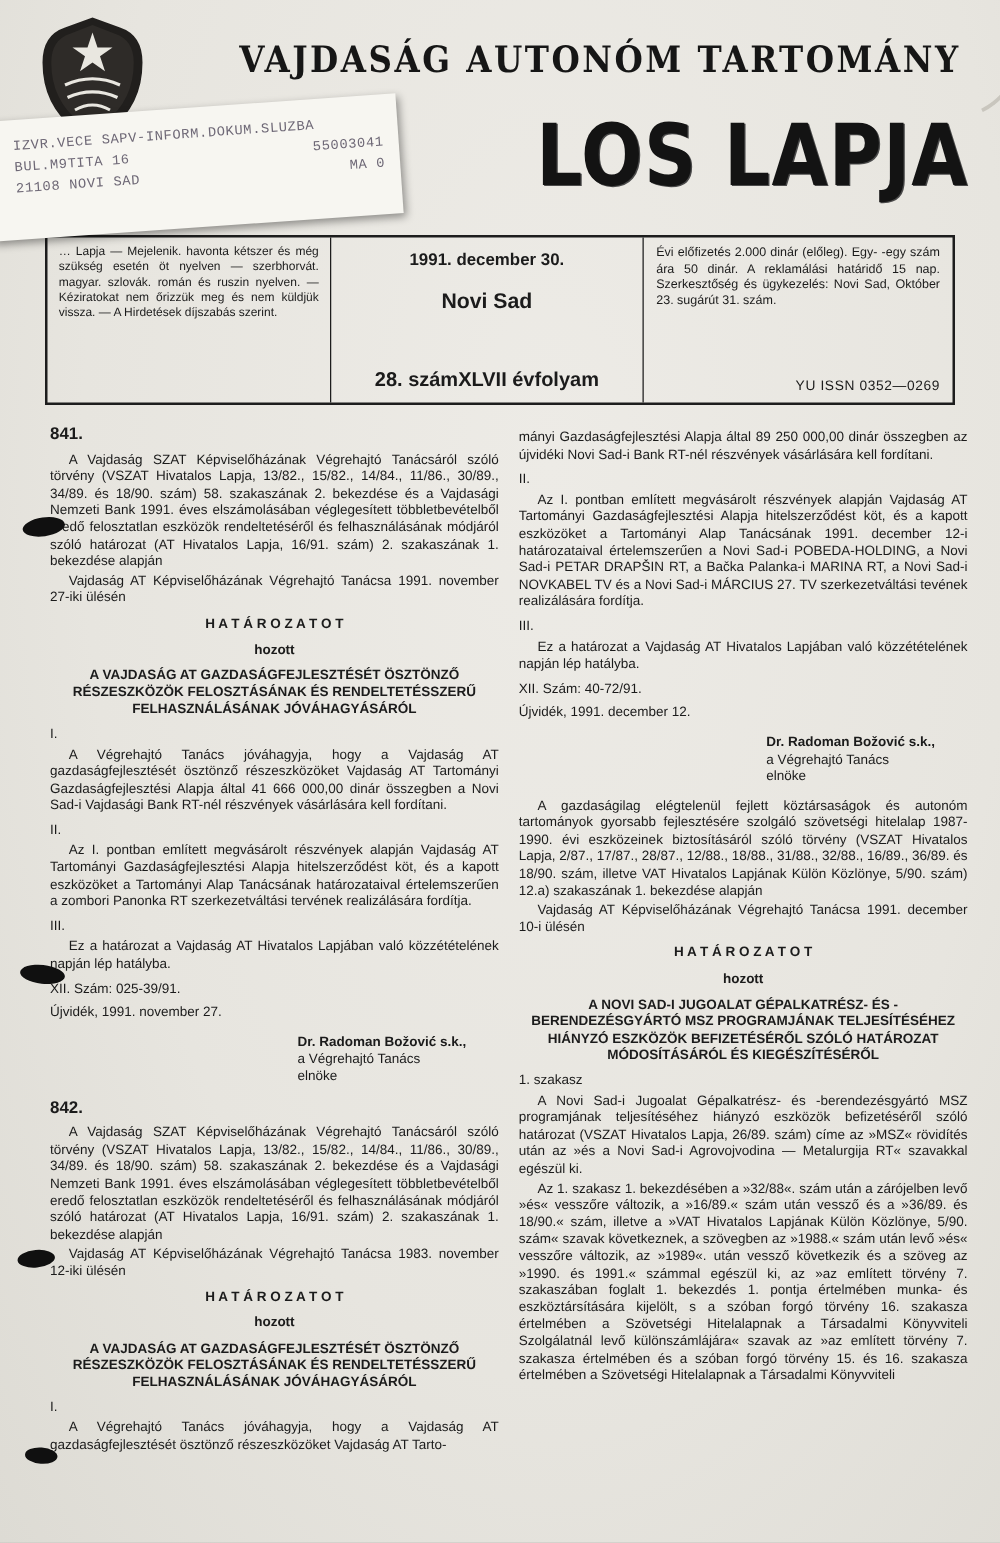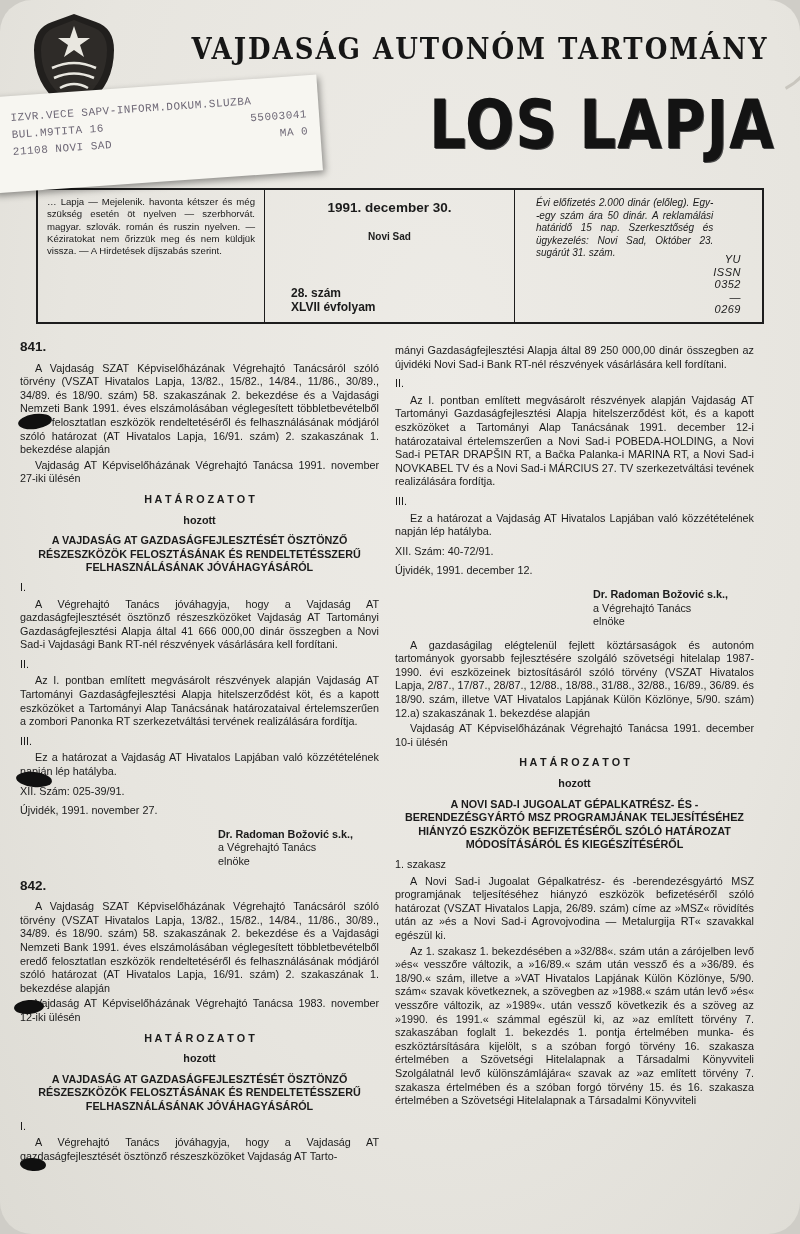--- a/index.html
+++ b/index.html
@@ -3,21 +3,20 @@
 <meta charset="utf-8">
 <style>
   html,body{margin:0;padding:0;background:#cfcdc7;}
   .page{
     position:relative;width:800px;height:1234px;margin:0 auto;
     background:
       radial-gradient(ellipse at 55% 30%, #edebe6 0%, #e7e5df 60%, #dddbd4 100%);
     overflow:hidden;
     font-family:"Liberation Sans", sans-serif;
     color:#1b1b1b;
-    border-radius:32px;
   }
   
   .province-title{
     position:absolute;left:175px;right:15px;top:34px;
     text-align:center;
     font-family:"DejaVu Serif", serif;
     font-weight:bold;font-size:26px;letter-spacing:2px;
     transform:scaleY(1.12);color:#161616;
     white-space:nowrap;
   }
@@ -48,28 +47,28 @@
   
   .infobox{
     position:absolute;left:36px;top:188px;width:728px;height:136px;
     border:2px solid #1d1d1d;display:flex;box-sizing:border-box;background:transparent;
   }
   .ib-col{box-sizing:border-box;height:100%;}
   .ib-left{width:226px;padding:6px 9px;font-size:9.6px;line-height:12.3px;text-align:justify;}
   .ib-left p{margin:0;}
   .ib-mid{width:250px;border-left:1.5px solid #1d1d1d;display:flex;flex-direction:column;align-items:center;padding:10px 26px 8px;}
   .ib-date{font-weight:bold;font-size:13.5px;}
-  .ib-city{font-weight:bold;font-size:10px;margin-top:16px;}
-  .ib-bottom{margin-top:auto;width:100%;display:flex;justify-content:center;font-weight:bold;font-size:12px;flex-direction:column;}
-  .ib-right{flex:1;border-left:1.5px solid #1d1d1d;padding:7px 21px 6px;display:flex;flex-direction:row;font-size:10px;line-height:12.6px;font-style:italic;}
+  .ib-city{font-weight:bold;font-size:17px;margin-top:16px;}
+  .ib-bottom{margin-top:auto;width:100%;display:flex;justify-content:center;font-weight:bold;font-size:16px;}
+  .ib-right{flex:1;border-left:1.5px solid #1d1d1d;padding:7px 10px 6px;display:flex;flex-direction:column;font-size:10px;line-height:12.6px;}
   .ib-right p{margin:0;text-align:justify;}
   .ib-issn{margin-top:auto;text-align:right;font-size:11px;letter-spacing:.5px;}
   
   .body-cols{
-    position:absolute;left:20px;top:338px;width:734px;
+    position:absolute;left:40px;top:338px;width:734px;
     display:flex;gap:16px;
     font-size:10.8px;line-height:13.6px;
   }
   .col{flex:1;min-width:0;}
   .blk{margin:0 0 2px;}
   .blk.num{font-weight:bold;font-size:13.5px;margin:2px 0 8px;}
   .blk.p{text-align:justify;text-indent:15px;}
   .blk.pn{text-align:justify;margin-top:6px;}
   .blk.cb{text-align:center;font-weight:bold;margin:7px 0 2px;}
   .blk.c{text-align:left;margin:6px 0 3px;}

